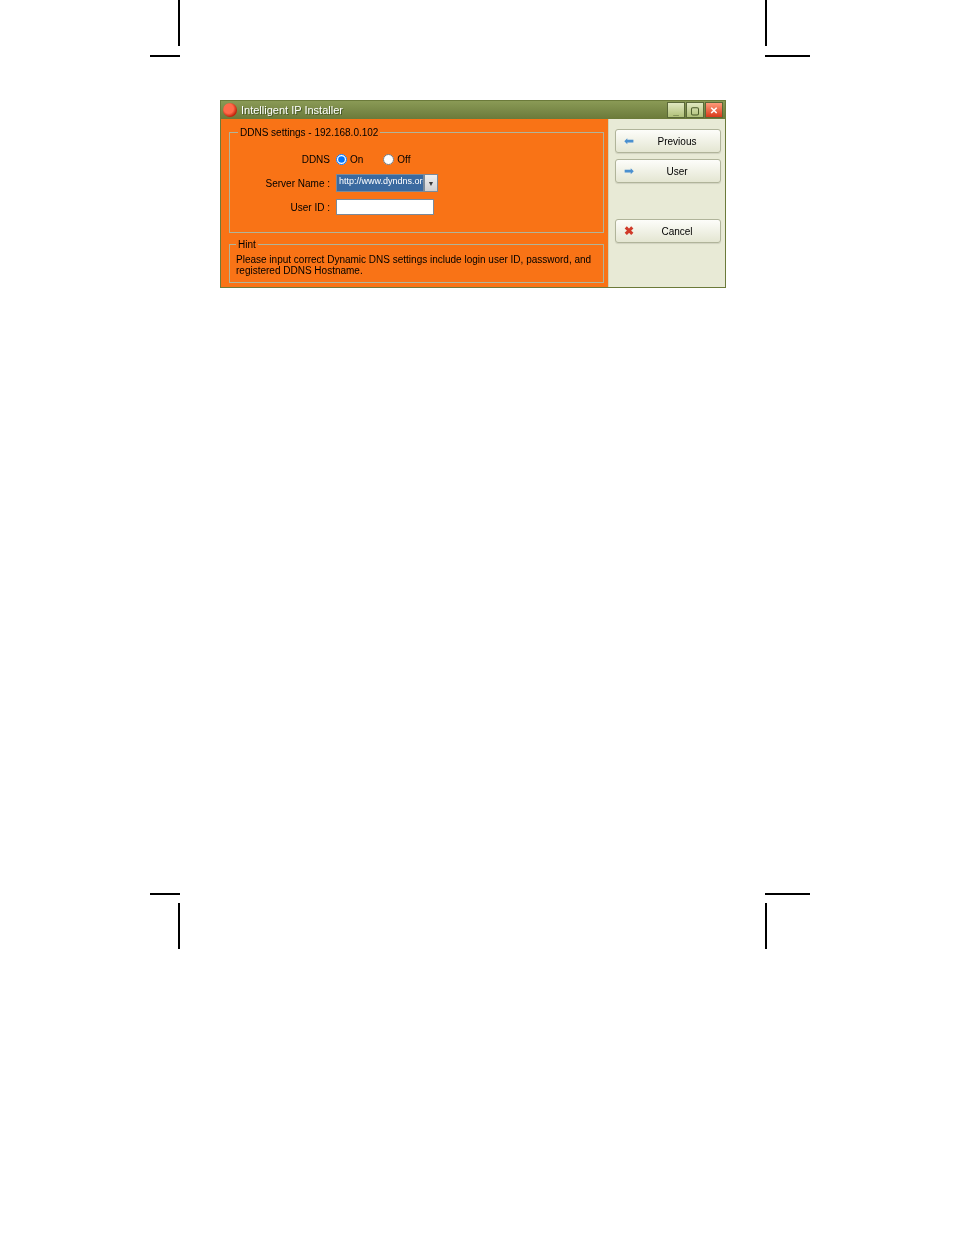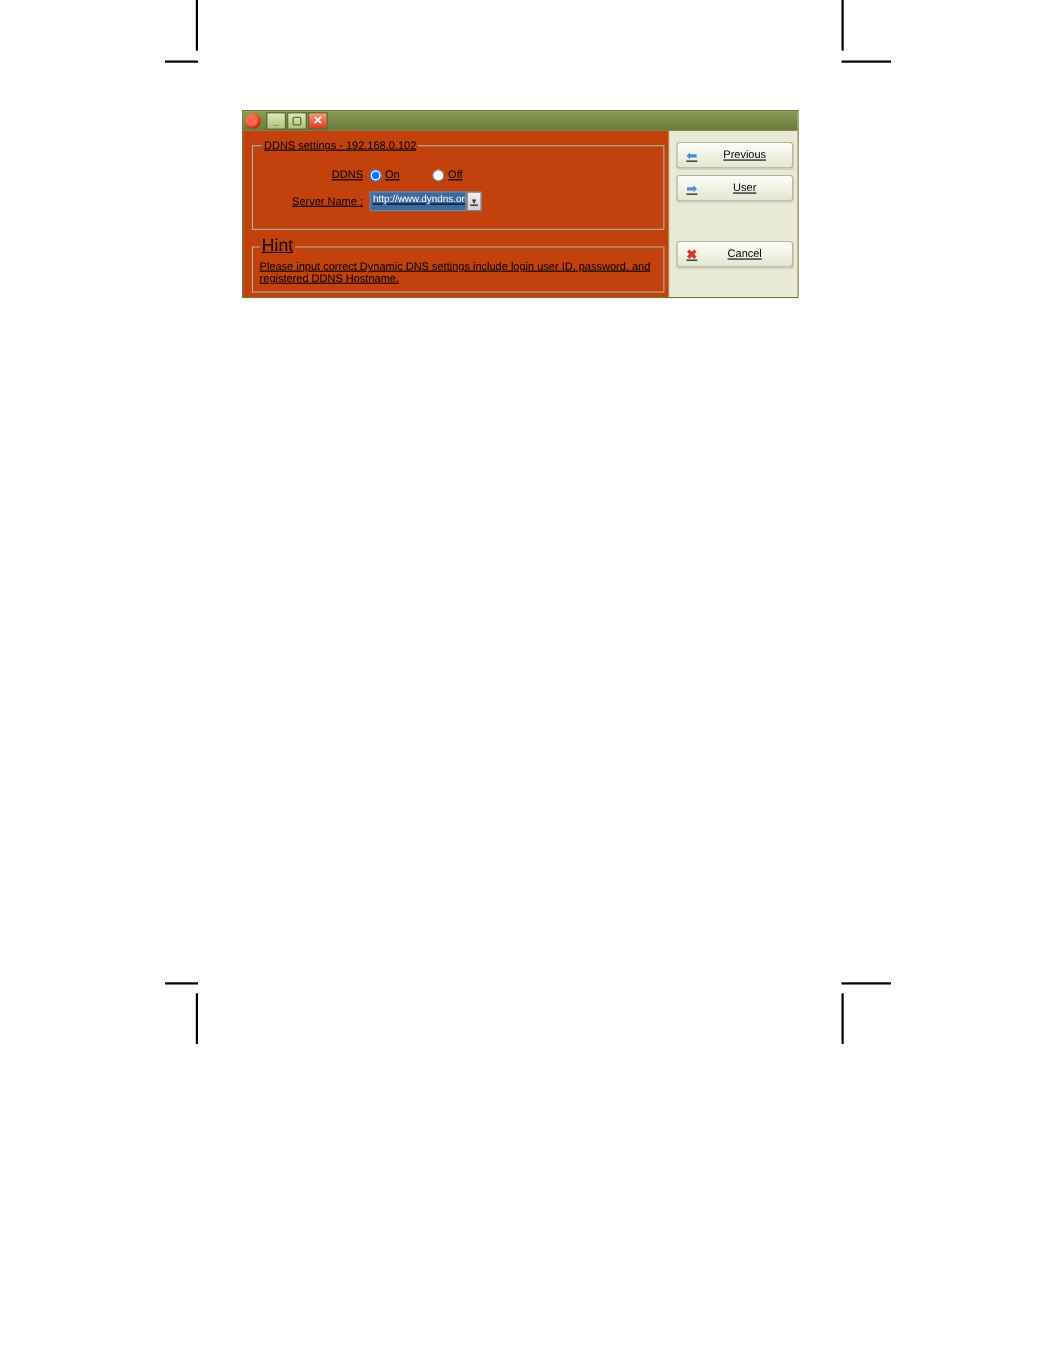--- a/index.html
+++ b/index.html
@@ -96,22 +96,21 @@
   .logo-bar .logo-sub {
     font-size: 5px;
     letter-spacing: 3px;
     color: #8a8a7a;
     margin-top: -1px;
   }
   .logo-stack { display: flex; flex-direction: column; }
 
   .content-row {
     display: flex;
-    background: #c2410c;
-    text-decoration: underline;
+    background: #f97316;
   }
   .form-area {
     flex: 1;
     padding: 8px 4px 4px 8px;
   }
   .side-area {
     width: 104px;
     padding: 10px 6px 6px;
     background: #e8ead6;
     border-left: 1px solid #d0d4b8;
@@ -137,21 +136,21 @@
   }
   .form-label {
     width: 92px;
     text-align: right;
     padding-right: 6px;
     color: #000;
   }
   .radio-wrap {
     display: flex;
     align-items: center;
-    gap: 30px;
+    gap: 20px;
   }
   .radio-wrap label {
     display: flex;
     align-items: center;
     gap: 3px;
     font-size: 10px;
   }
   .text-input {
     width: 92px;
     height: 14px;
@@ -187,21 +186,21 @@
     color: #3a3a3a;
   }
 
   fieldset.hint {
     border: 1px solid #b0b49a;
     margin: 6px 0 0;
     padding: 4px 6px 6px;
     font-size: 9px;
   }
   fieldset.hint legend {
-    font-size: 16px;
+    font-size: 10px;
     padding: 0 2px;
   }
   .hint-text {
     font-size: 10px;
     color: #000;
   }
 
   .side-btn {
     display: flex;
     align-items: center;
@@ -247,20 +246,21 @@
 <div class="crop-tr-v"></div>
 <div class="crop-bl-h"></div>
 <div class="crop-bl-v"></div>
 <div class="crop-br-h"></div>
 <div class="crop-br-v"></div>
 
 <div class="window">
 
   <div class="titlebar">
     <span class="app-icon"></span>
+    <span class="title-text">Intelligent IP Installer</span>
     <div class="win-btn">_</div>
     <div class="win-btn">▢</div>
     <div class="win-btn close">✕</div>
   </div>
 
 
   <div class="content-row">
     <div class="form-area">
       <fieldset class="ddns">
         <legend>DDNS settings - 192.168.0.102</legend>
@@ -280,20 +280,24 @@
         </div>
 
         <div class="form-row">
           <div class="form-label">Server Name :</div>
           <div class="select-wrap">
             <div class="select-box">http://www.dyndns.org</div>
             <div class="select-arrow">▼</div>
           </div>
         </div>
 
+        <div class="form-row">
+          <div class="form-label">User ID :</div>
+          <input class="text-input" value="" style="">
+        </div>
 
 
 
       </fieldset>
 
       <fieldset class="hint">
         <legend>Hint</legend>
         <div class="hint-text">Please input correct Dynamic DNS settings include login user ID, password, and registered DDNS Hostname.</div>
       </fieldset>
     </div>

